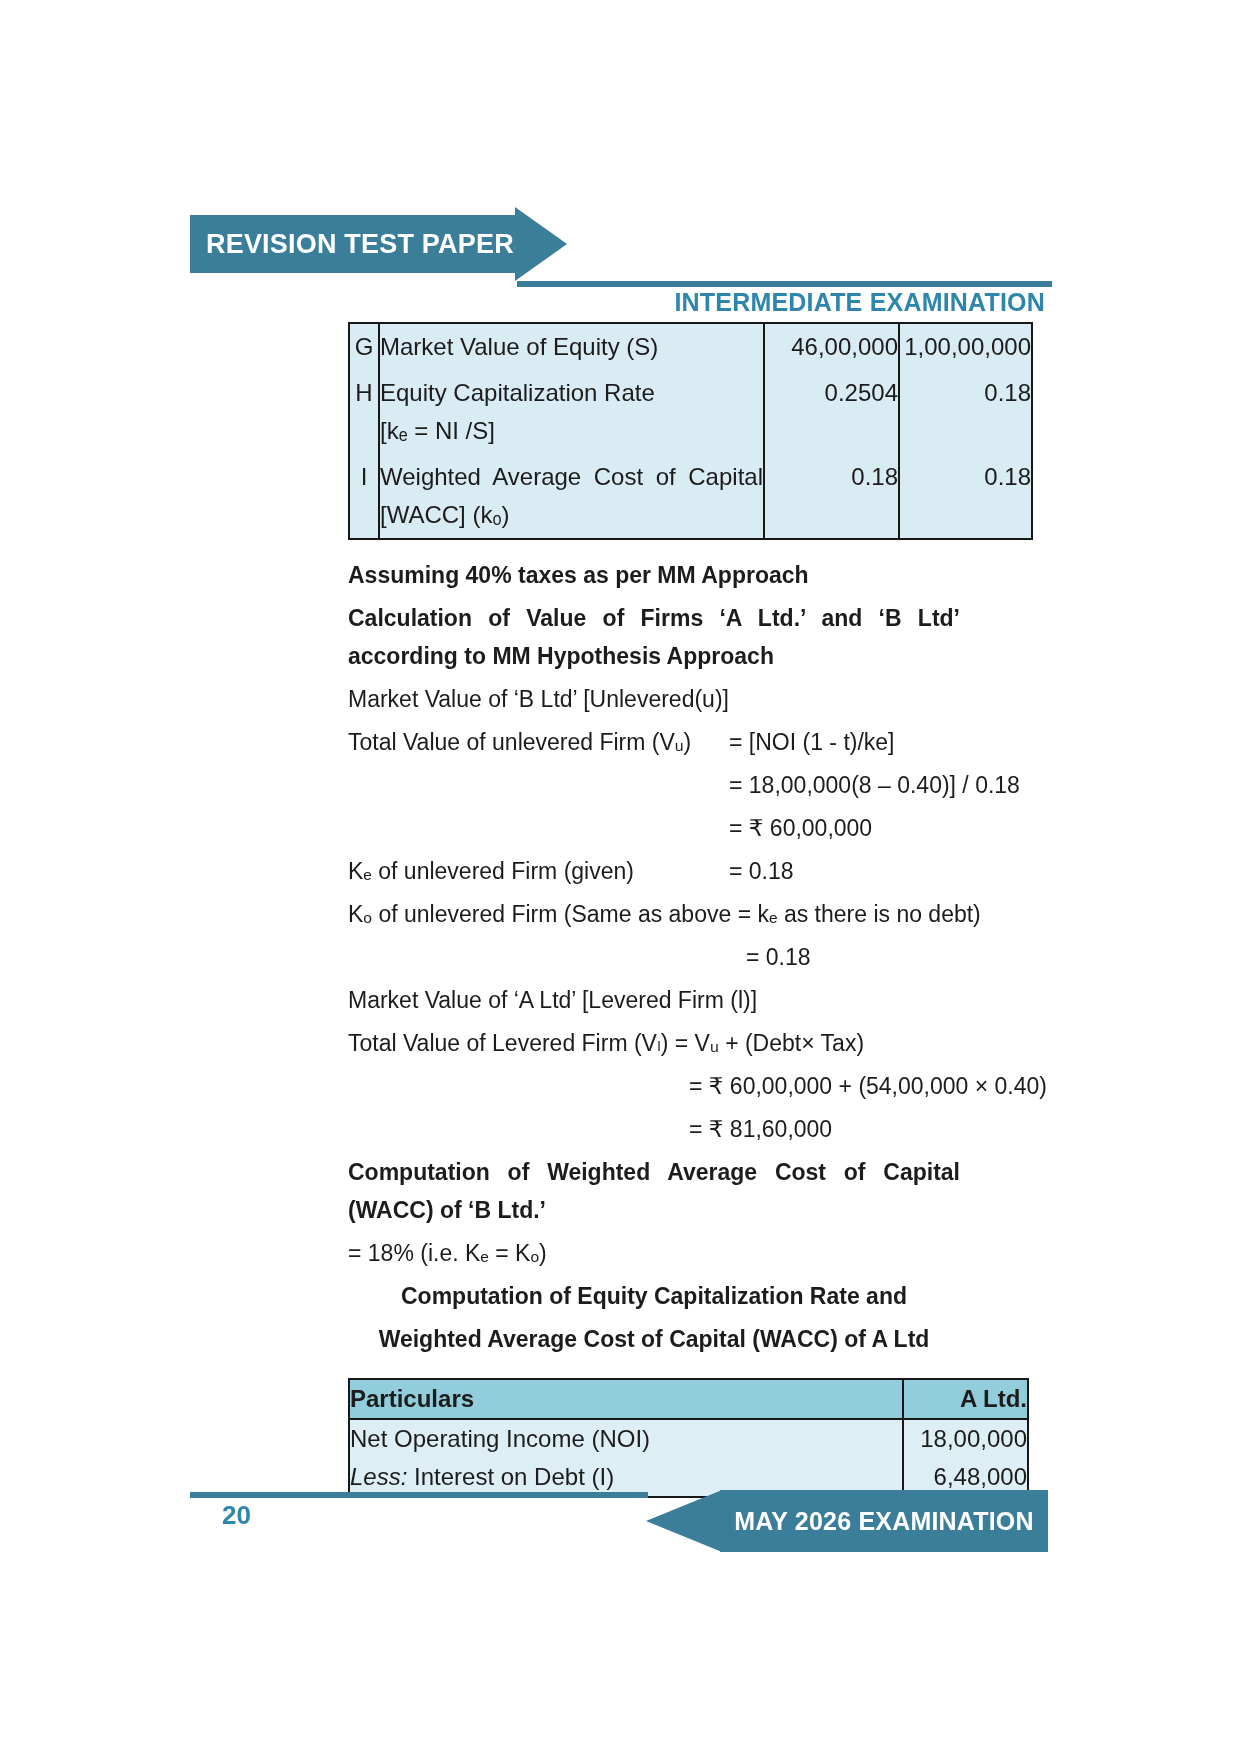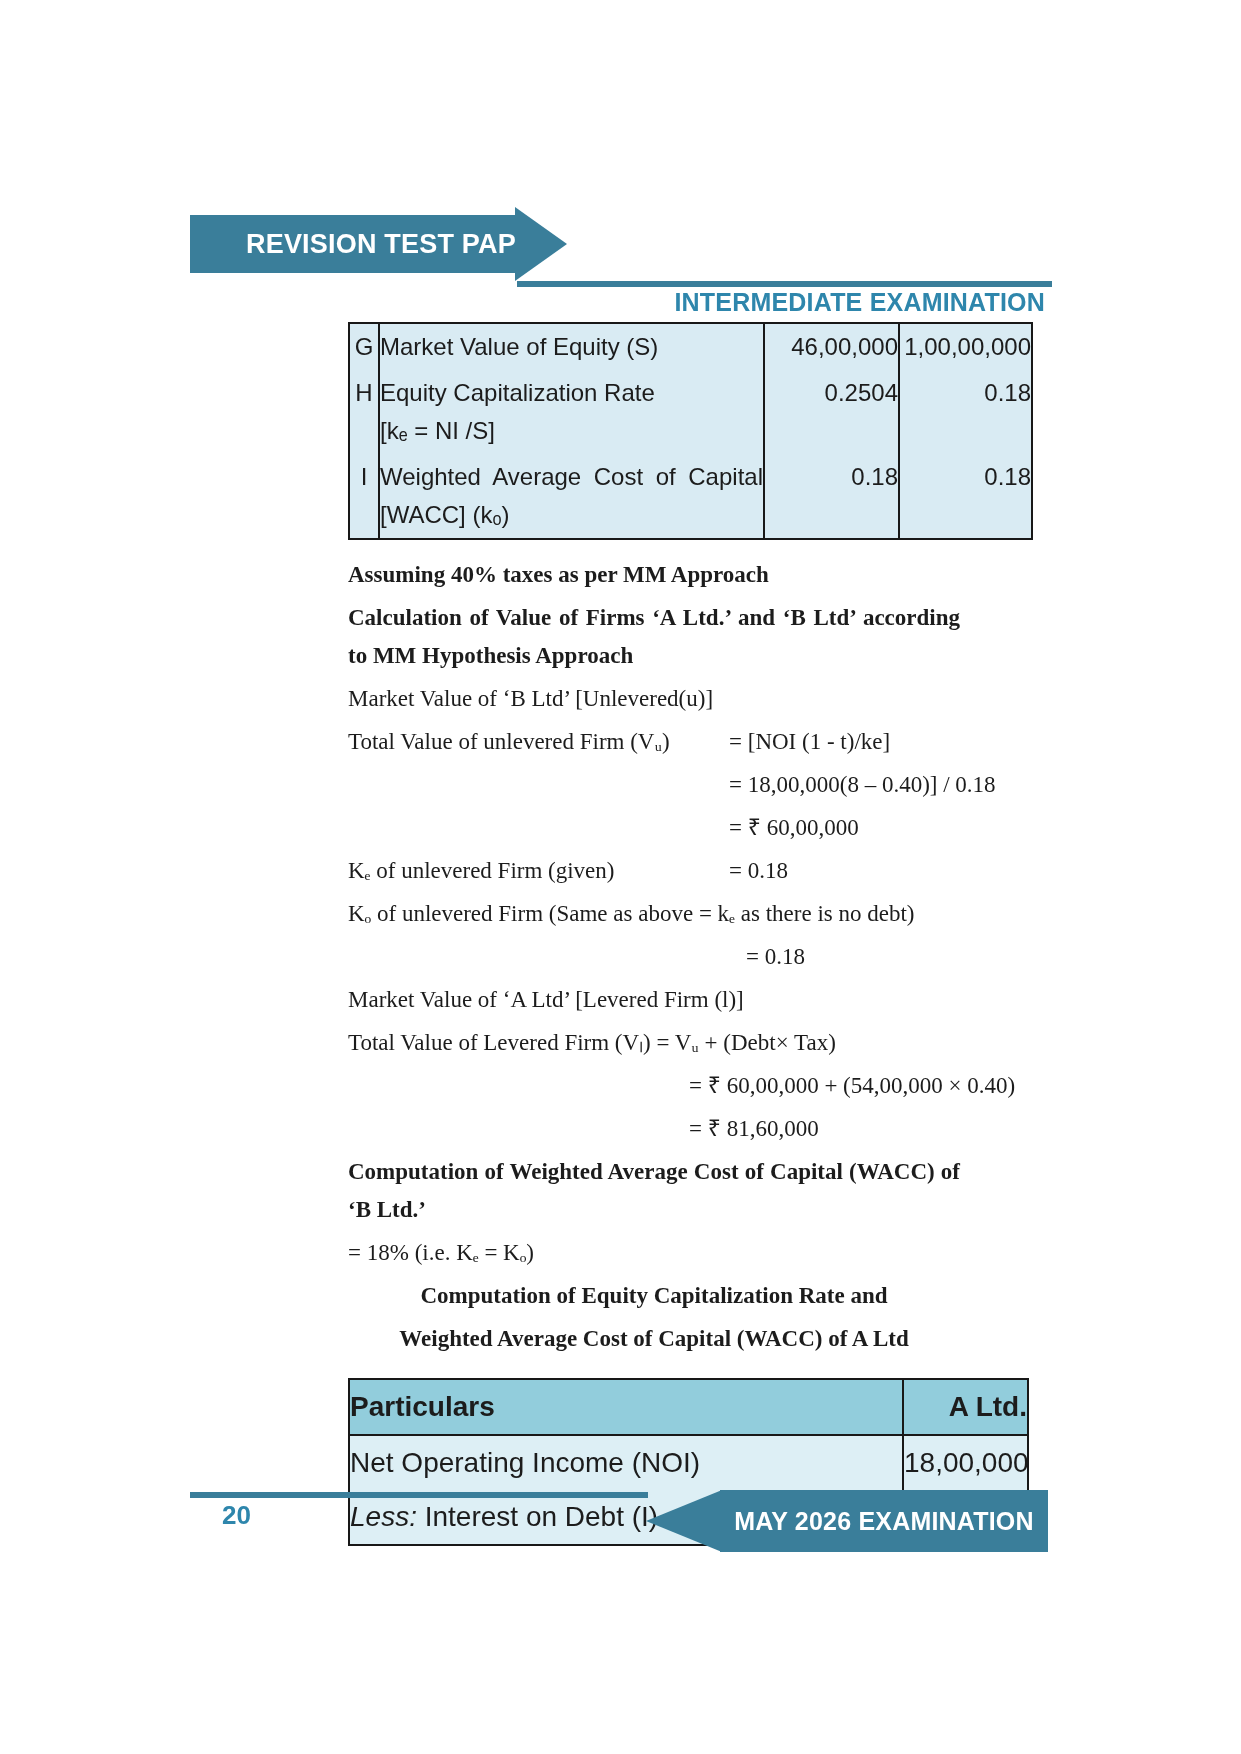--- a/index.html
+++ b/index.html
@@ -3,53 +3,53 @@
 <meta charset="utf-8">
 <style>
   html,body{margin:0;padding:0;background:#ffffff;}
   .page{
     position:relative;width:1241px;height:1754px;background:#ffffff;overflow:hidden;
     font-family:"Liberation Sans","DejaVu Sans",sans-serif;color:#1c1c1c;
   }
   
   .hdr-banner{position:absolute;left:190px;top:215px;width:325px;height:58px;background:#3a7e9a;
     display:flex;align-items:center;padding-left:16px;box-sizing:border-box;}
-  .hdr-banner-label{color:#ffffff;font-weight:bold;font-size:27px;letter-spacing:.2px;white-space:nowrap;margin-left:40px;}
+  .hdr-banner-label{color:#ffffff;font-weight:bold;font-size:27px;letter-spacing:.2px;white-space:nowrap;}
   .hdr-arrow{position:absolute;left:515px;top:207px;width:0;height:0;
     border-top:37px solid transparent;border-bottom:37px solid transparent;border-left:52px solid #3a7e9a;}
   .hdr-title{position:absolute;right:196px;top:248px;color:#2e86ac;font-weight:bold;font-size:25px;letter-spacing:.2px;white-space:nowrap;margin-top:40px;}
   .hdr-underline{position:absolute;left:517px;top:281px;width:535px;height:6px;background:#3a7e9a;}
   
   .content{position:absolute;left:348px;top:322px;width:675px;}
   
   table.t1{border-collapse:collapse;width:675px;background:#d9ebf3;table-layout:fixed;}
   table.t1 td{border:2px solid #181818;border-top:none;border-bottom:none;vertical-align:top;
     font-size:24px;line-height:38px;padding:4px 0;}
   table.t1 tr:first-child td{border-top:2px solid #181818;}
   table.t1 tr:last-child td{border-bottom:2px solid #181818;}
   td.c-letter{width:28px;text-align:center;}
   td.c-desc{width:383px;padding-left:12px;padding-right:8px;}
   td.c-v1{width:133px;text-align:right;padding-right:10px;}
   td.c-v2{width:131px;text-align:right;padding-right:10px;}
   .stretch{text-align:justify;text-align-last:justify;}
   
-  .bodytxt{width:612px;margin-top:16px;font-size:23px;line-height:38px;font-family:Liberation Serif, serif;}
+  .bodytxt{width:612px;margin-top:16px;font-size:23px;line-height:38px;}
   .bodytxt p{margin:0 0 5px 0;}
   .b{font-weight:bold;}
   .just{text-align:justify;}
   .ctr{text-align:center;font-weight:bold;}
   .frow{display:flex;white-space:nowrap;margin:0 0 5px 0;}
   .frow .flabel{width:381px;flex:none;}
   .ind-b{padding-left:381px;white-space:nowrap;margin:0 0 5px 0;}
   .ind-b2{padding-left:398px;white-space:nowrap;margin:0 0 5px 0;}
   .ind-a{padding-left:341px;white-space:nowrap;margin:0 0 5px 0;}
   .nowrap{white-space:nowrap;}
   
   table.t2{border-collapse:collapse;width:675px;margin-top:20px;table-layout:fixed;}
-  table.t2 td{border:2px solid #181818;border-top:none;border-bottom:none;font-size:28px;line-height:38px;padding:8px 0;vertical-align:top;}
+  table.t2 td{border:2px solid #181818;border-top:none;border-bottom:none;font-size:24px;line-height:38px;padding:0 0;vertical-align:top;}
   table.t2 tr.t2-head td{background:#92cddc;border-top:2px solid #181818;border-bottom:2px solid #181818;font-weight:bold;}
   table.t2 tr.t2-row td{background:#ddeff5;}
   table.t2 tr:last-child td{border-bottom:2px solid #181818;}
   td.p-col{width:552px;padding-left:12px;padding-right:10px;}
   td.a-col{width:123px;text-align:right;padding-right:12px;}
   .ital{font-style:italic;}
   
   .ftr-line{position:absolute;left:190px;top:1492px;width:458px;height:6px;background:#3a7e9a;}
   .ftr-arrow{position:absolute;left:646px;top:1490px;width:0;height:0;
     border-top:31px solid transparent;border-bottom:31px solid transparent;border-right:76px solid #3a7e9a;}

